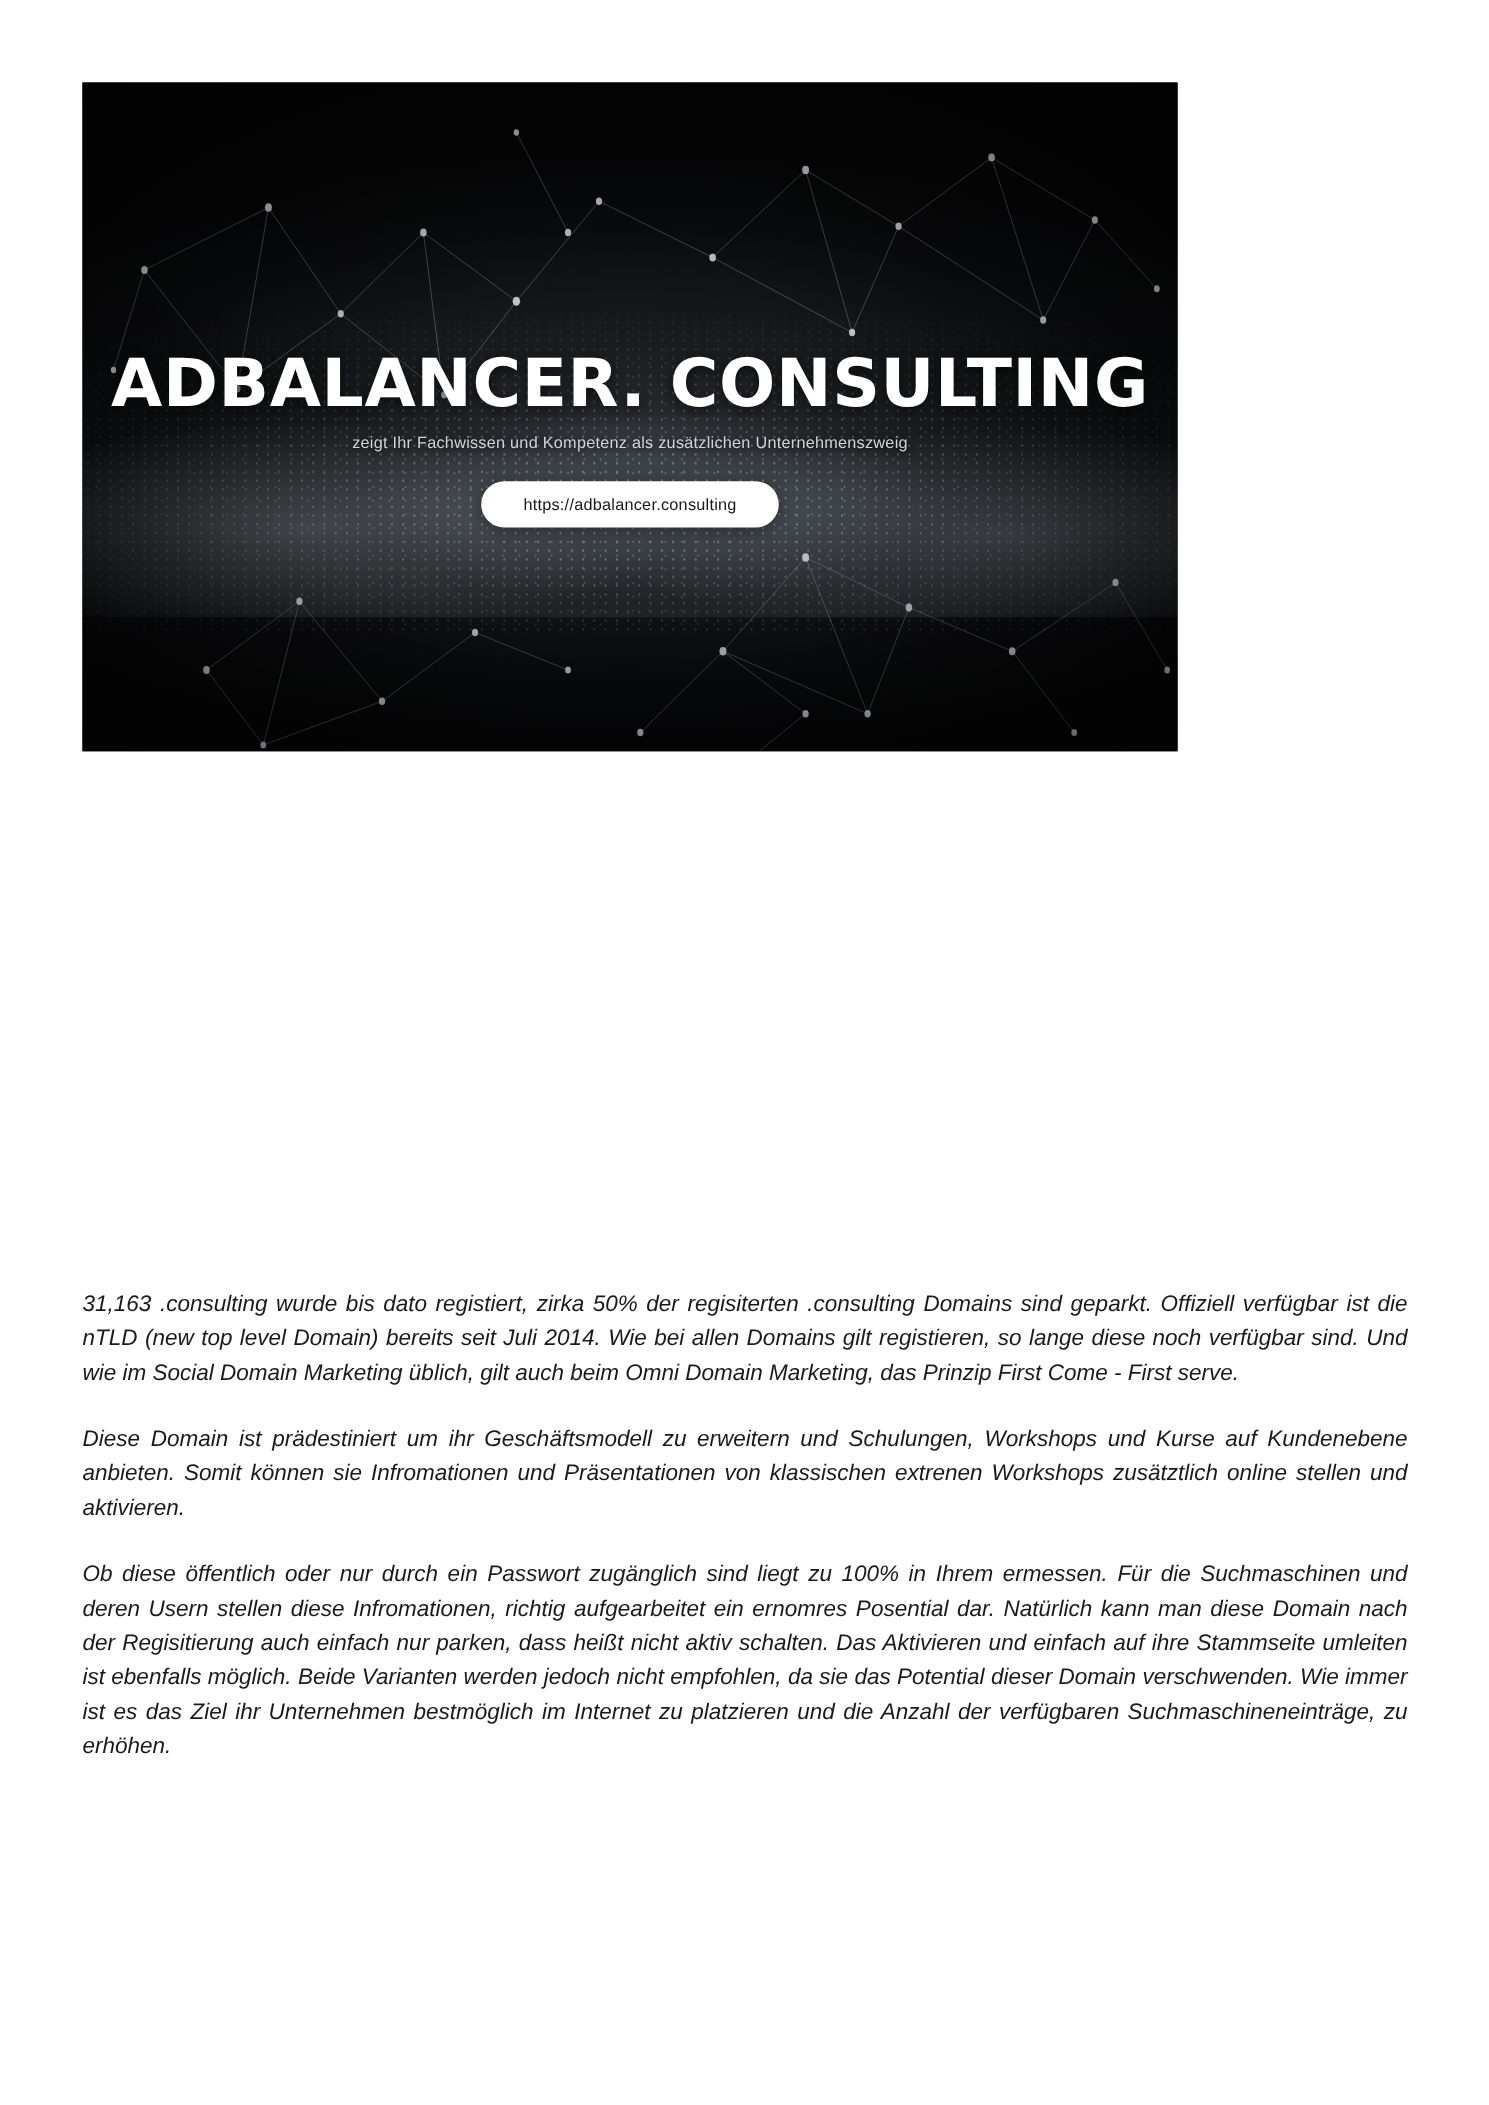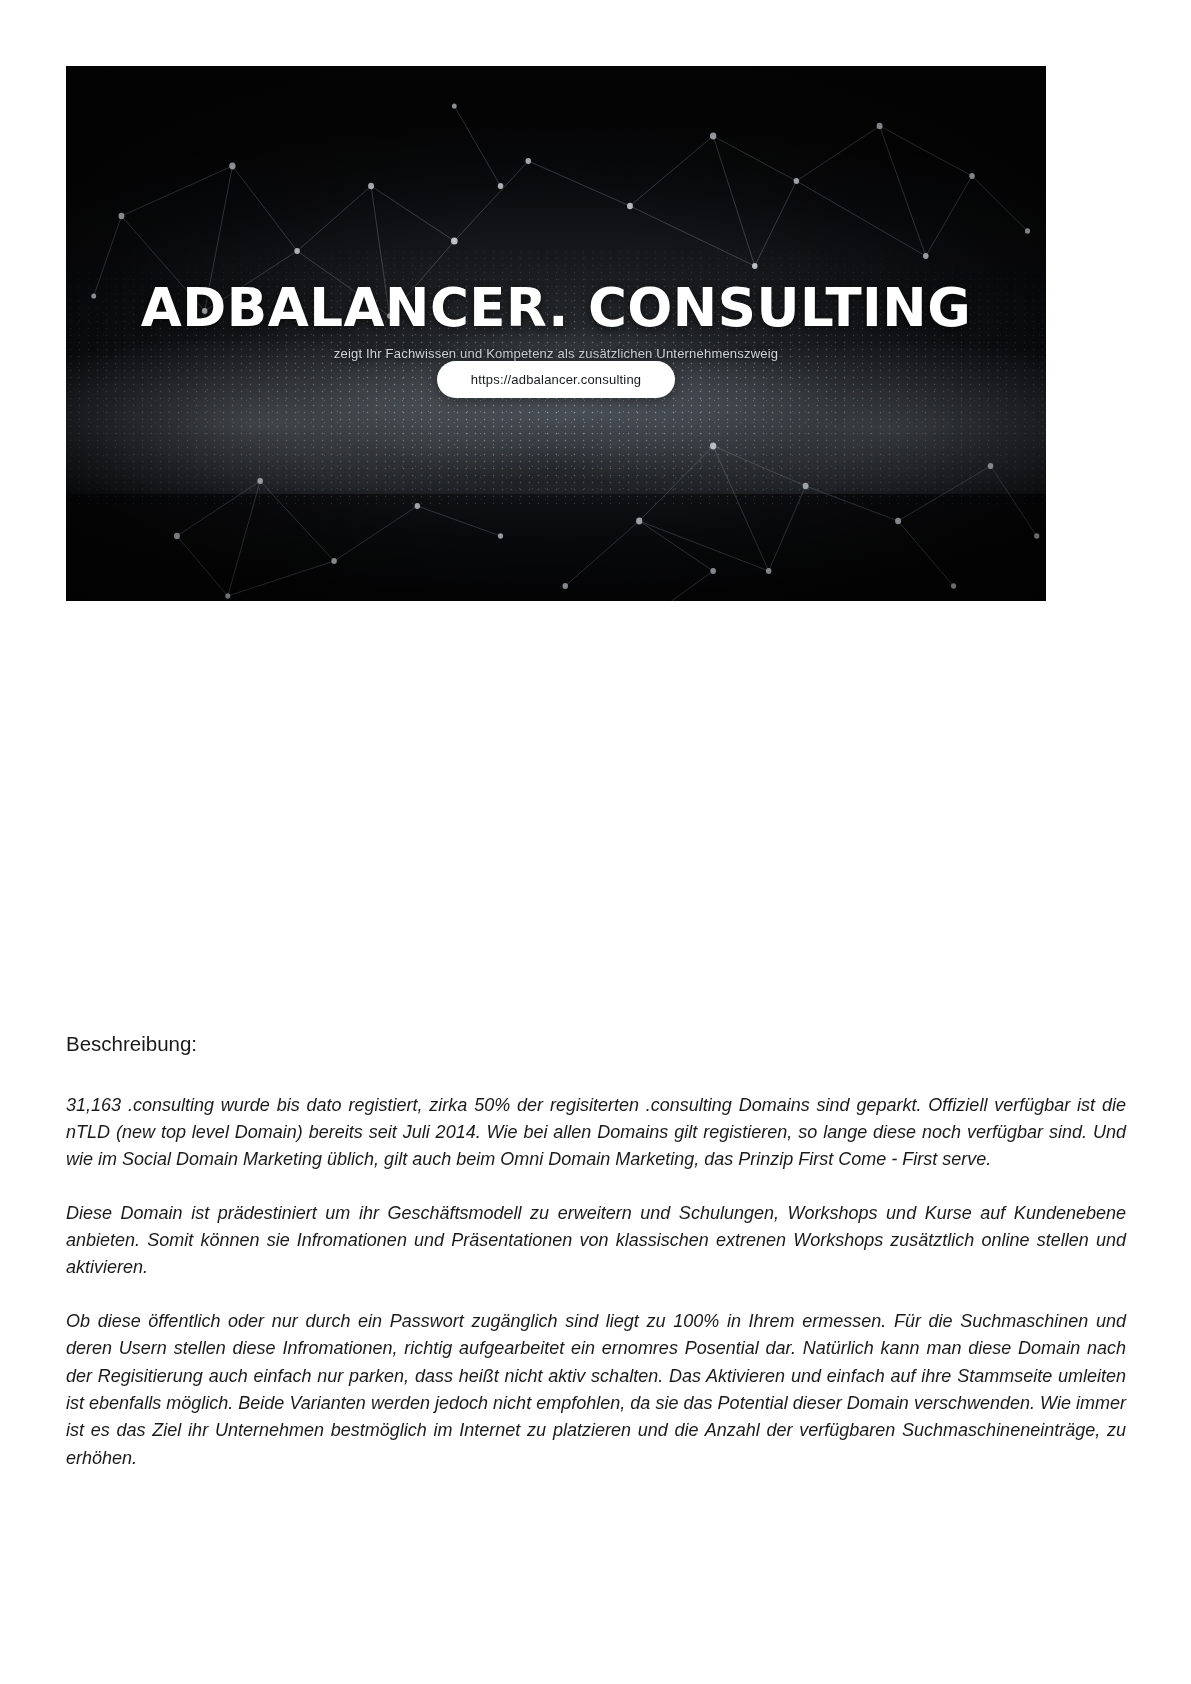--- a/index.html
+++ b/index.html
@@ -14,21 +14,21 @@
     font-family: "Liberation Sans", sans-serif;
     color: #1a1a1a;
     overflow: hidden;
   }
 
   
   .hero {
     position: absolute;
     left: 66px;
     top: 66px;
-    width: 980px;
+    width: 876px;
     height: 535px;
     background:
       radial-gradient(ellipse 70% 45% at 50% 55%, #2b2f33 0%, #17191c 42%, #0a0b0d 75%, #050506 100%),
       #07080a;
     overflow: hidden;
   }
   .hero-city {
     position: absolute;
     left: 0;
     top: 36%;
@@ -86,20 +86,21 @@
   .hero-sub {
     margin-top: 12px;
     font-family: "Liberation Sans", sans-serif;
     font-size: 13px;
     color: #cfd4d8;
     letter-spacing: 0.2px;
     text-shadow: 0 1px 5px rgba(0,0,0,0.8);
   }
   .hero-pill {
     display: inline-block;
+    margin-top: 24px;
     background: #ffffff;
     color: #16181a;
     border-radius: 22px;
     padding: 11px 34px;
     font-size: 13px;
     letter-spacing: 0.2px;
     box-shadow: 0 2px 14px rgba(0,0,0,0.45);
   }
 
   
@@ -200,17 +201,16 @@
   <div class="hero-vignette"></div>
 
   <div class="hero-content">
     <div class="hero-title">ADBALANCER. CONSULTING</div>
     <div class="hero-sub">zeigt Ihr Fachwissen und Kompetenz als zusätzlichen Unternehmenszweig</div>
     <div class="hero-pill">https://adbalancer.consulting</div>
   </div>
 </div>
 
 <div class="doc">
-  <p class="doc-heading">Beschreibung:</p>
   <p class="doc-p">31,163 .consulting wurde bis dato registiert, zirka 50% der regisiterten .consulting Domains sind geparkt. Offiziell verfügbar ist die nTLD (new top level Domain) bereits seit Juli 2014. Wie bei allen Domains gilt registieren, so lange diese noch verfügbar sind. Und wie im Social Domain Marketing üblich, gilt auch beim Omni Domain Marketing, das Prinzip First Come - First serve.</p>
   <p class="doc-p">Diese Domain ist prädestiniert um ihr Geschäftsmodell zu erweitern und Schulungen, Workshops und Kurse auf Kundenebene anbieten. Somit können sie Infromationen und Präsentationen von klassischen extrenen Workshops zusätztlich online stellen und aktivieren.</p>
   <p class="doc-p">Ob diese öffentlich oder nur durch ein Passwort zugänglich sind liegt zu 100% in Ihrem ermessen. Für die Suchmaschinen und deren Usern stellen diese Infromationen, richtig aufgearbeitet  ein ernomres Posential dar. Natürlich kann man diese Domain nach der Regisitierung auch einfach nur parken, dass heißt nicht aktiv schalten. Das Aktivieren und einfach auf ihre Stammseite umleiten ist ebenfalls möglich. Beide Varianten werden jedoch nicht empfohlen, da sie das Potential dieser Domain verschwenden. Wie immer ist es das Ziel ihr Unternehmen bestmöglich im Internet zu platzieren und die Anzahl der verfügbaren Suchmaschineneinträge, zu erhöhen.</p>
 </div>
 
 </body></html>

